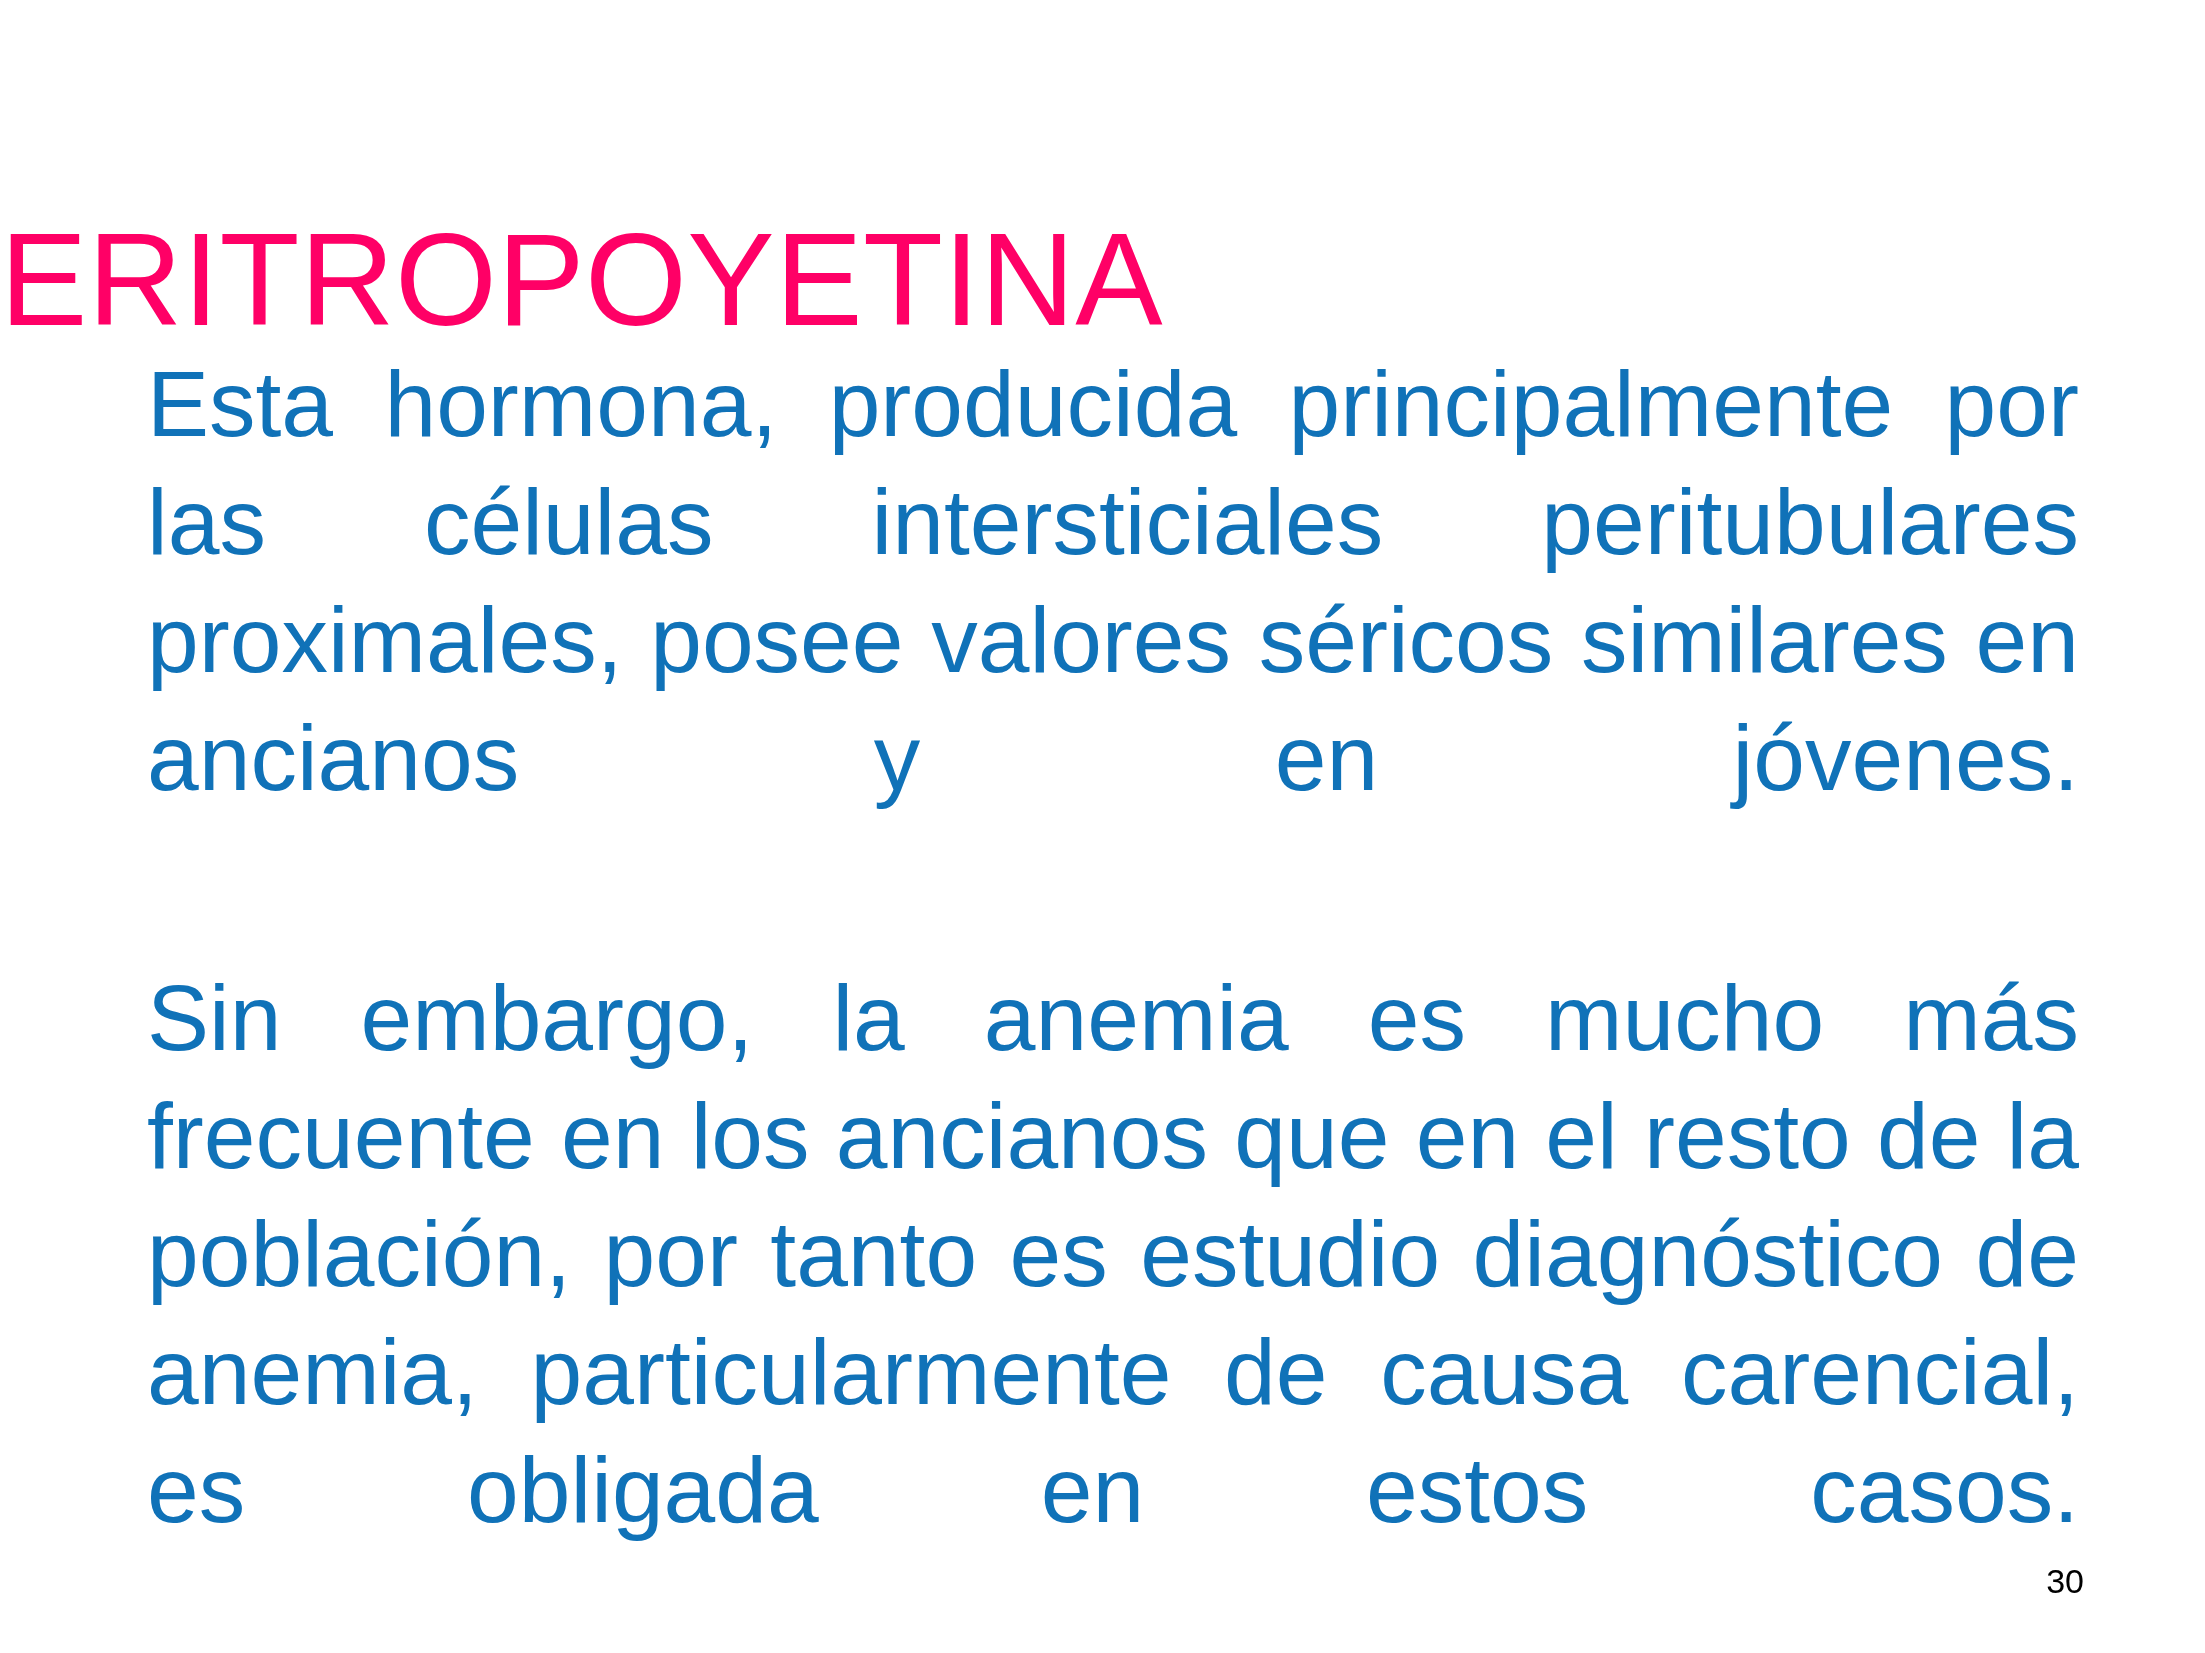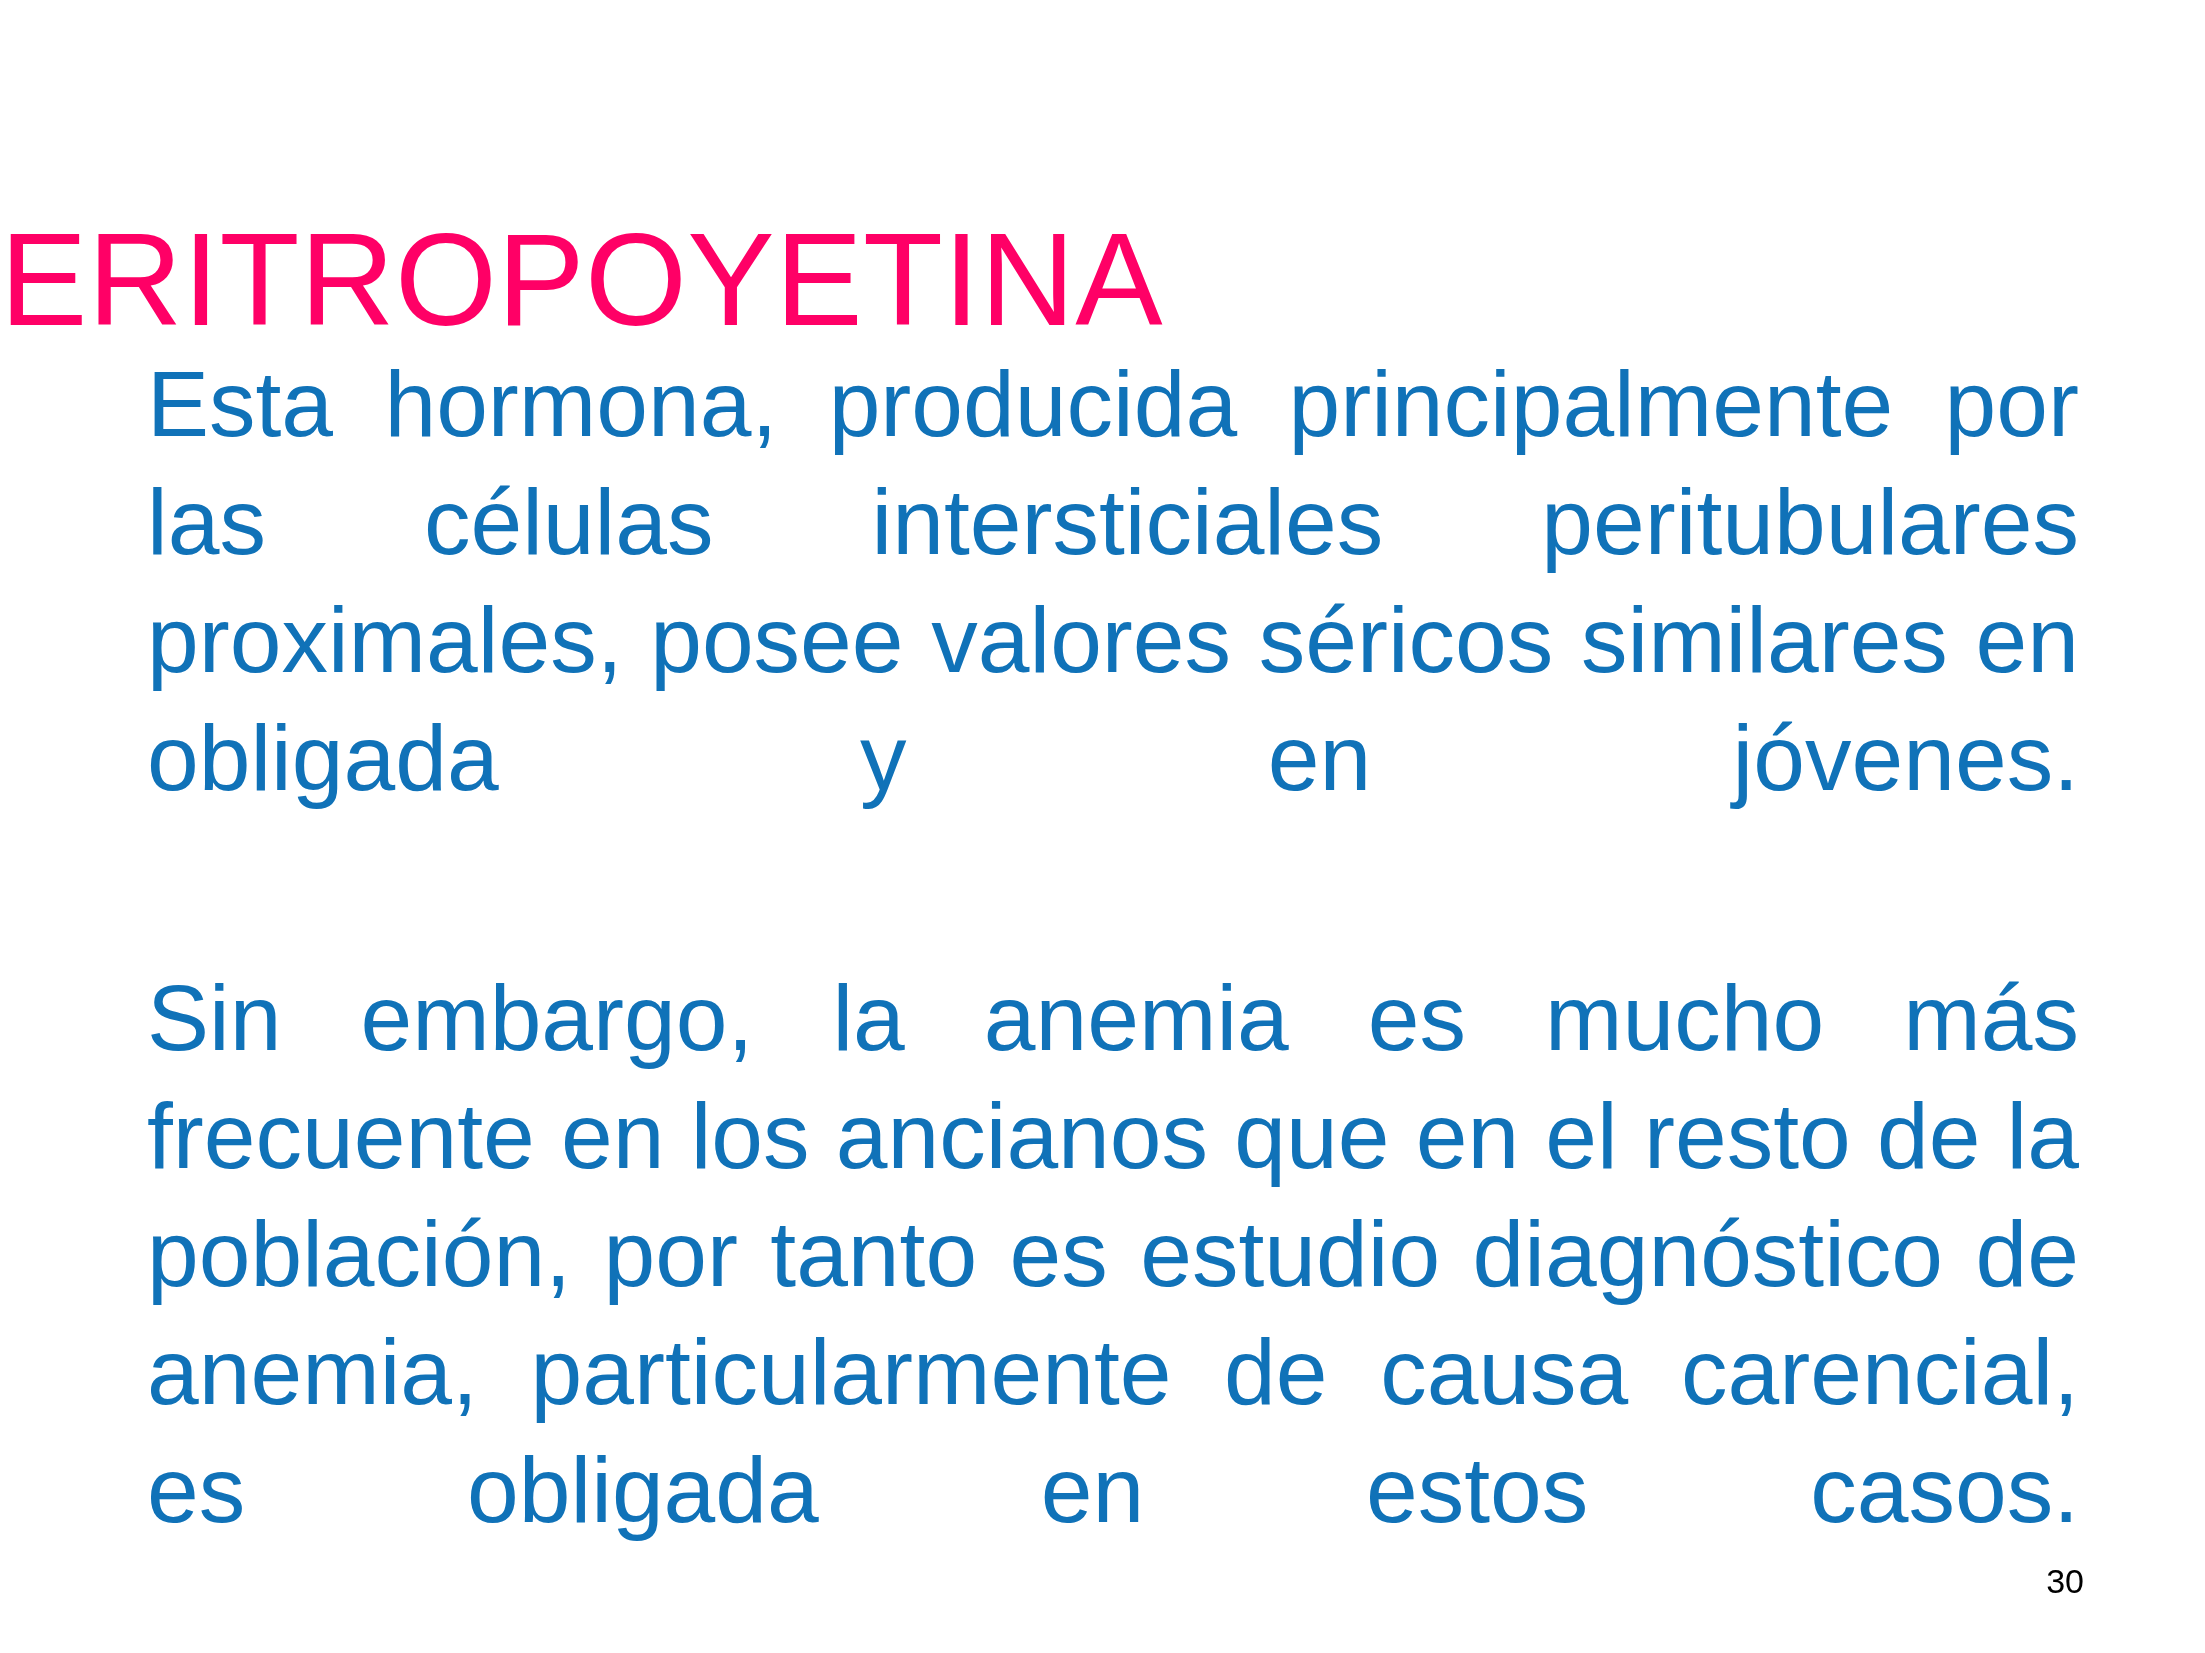--- a/index.html
+++ b/index.html
@@ -78,20 +78,20 @@
   }
 </style>
 </head>
 <body>
 
 <div class="slide">
 
   <h1 class="slide-title">ERITROPOYETINA</h1>
 
   <div class="body-block">
-    <p class="body-para">Esta hormona, producida principalmente por las células intersticiales peritubulares proximales, posee valores séricos similares en obligada y en jóvenes.</p>
+    <p class="body-para">Esta hormona, producida principalmente por las células intersticiales peritubulares proximales, posee valores séricos similares en ancianos y en jóvenes.</p>
     <p class="body-para">Sin embargo, la anemia es mucho más frecuente en los ancianos que en el resto de la población, por tanto es estudio diagnóstico de anemia, particularmente de causa carencial, es obligada en estos casos.</p>
   </div>
 
   <div class="page-number">30</div>
 
 </div>
 
 
 </body></html>

